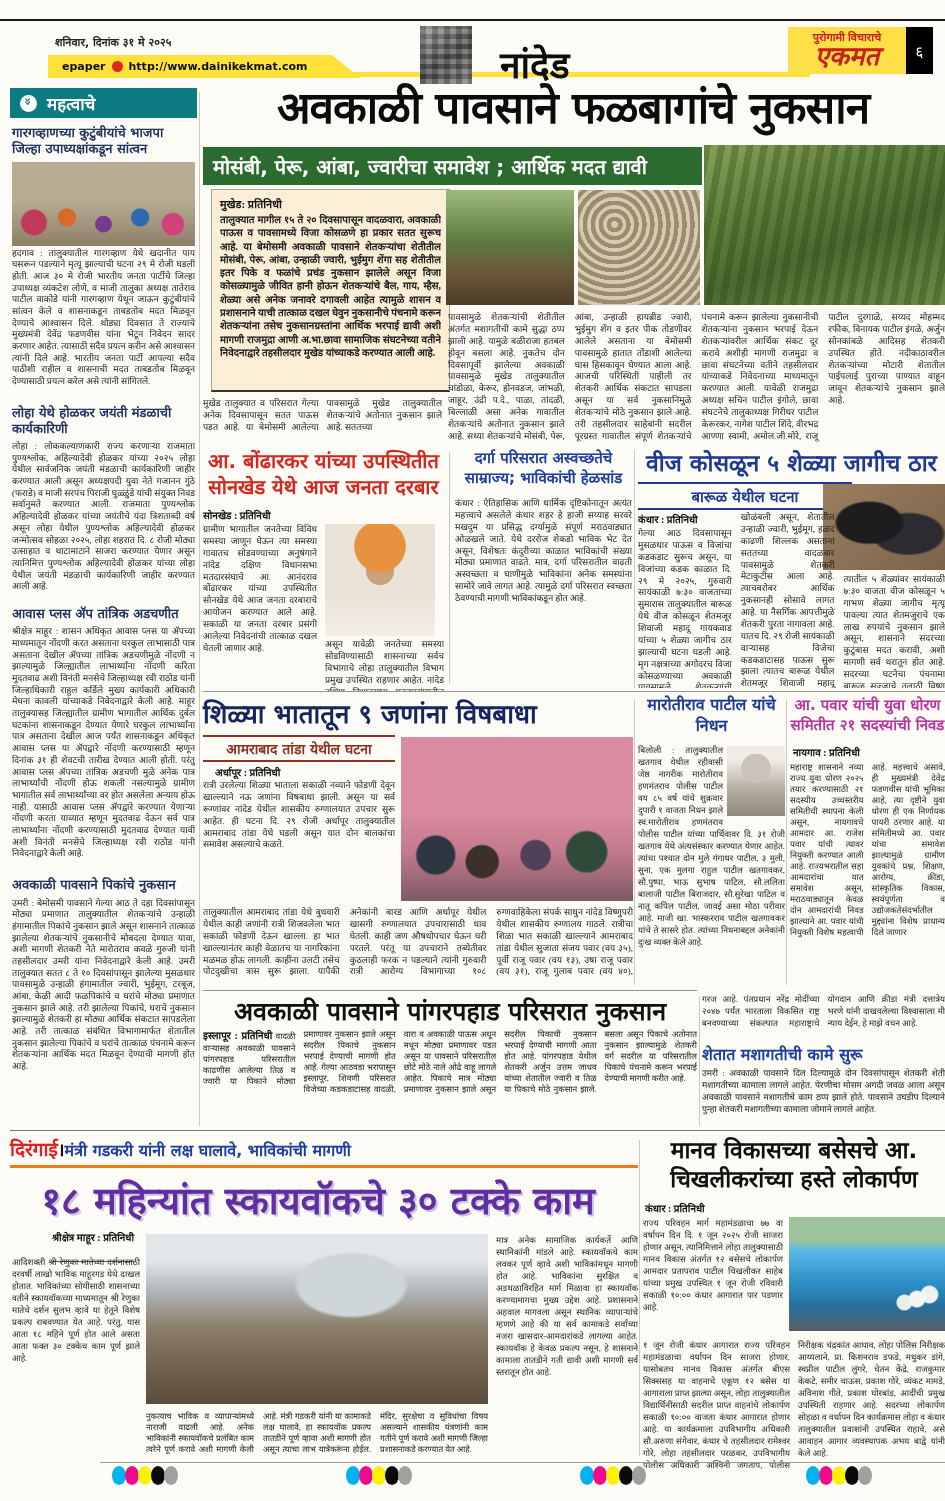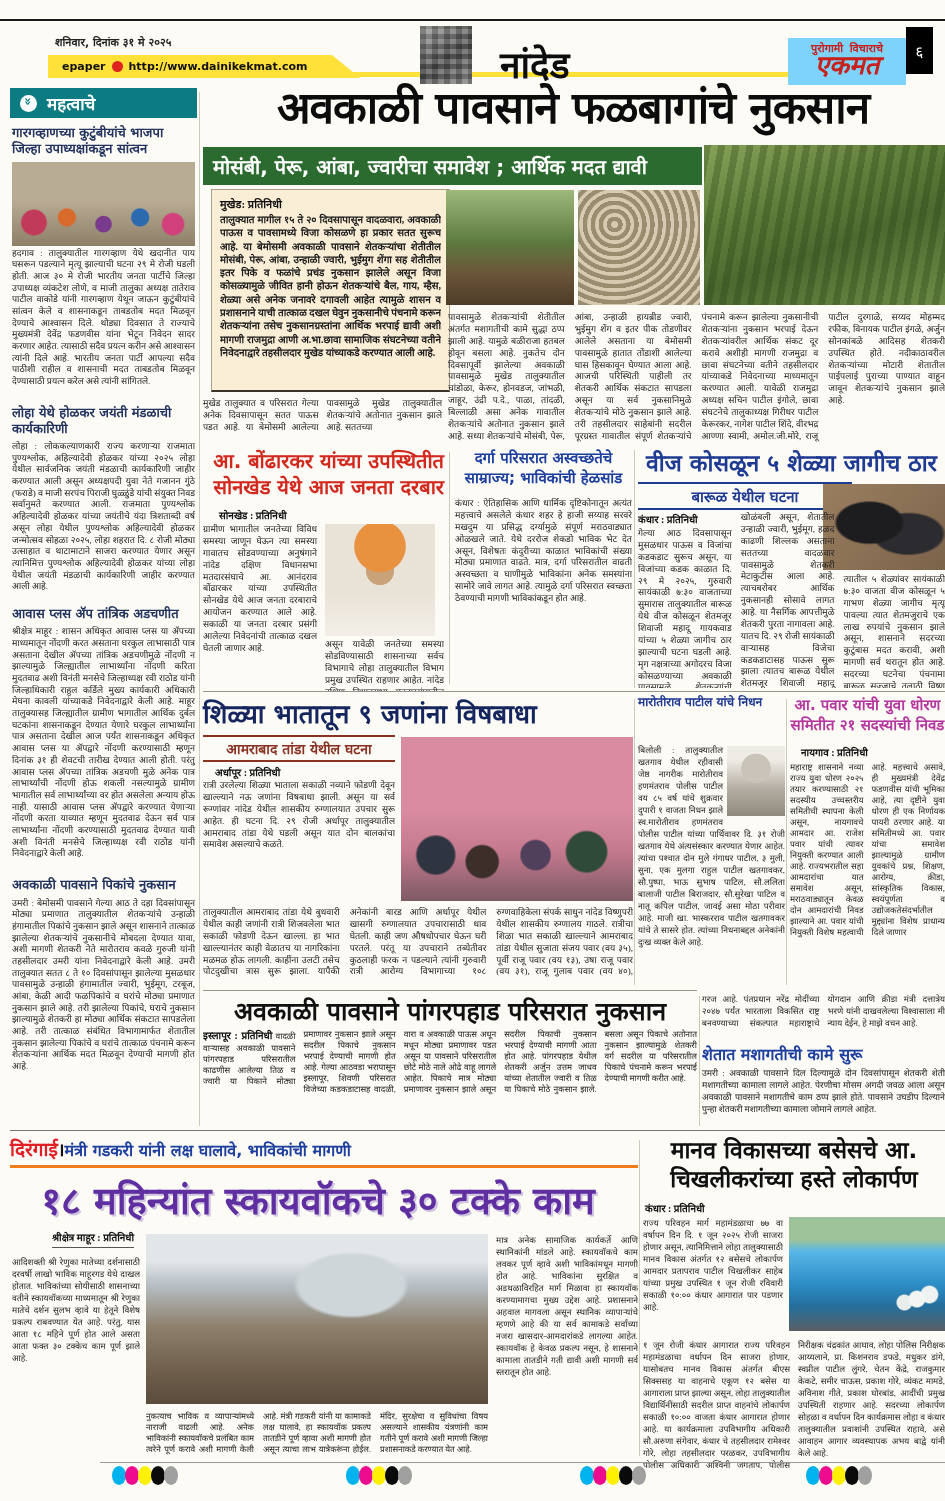--- a/index.html
+++ b/index.html
@@ -19,22 +19,22 @@
     padding-left:14px;clip-path:polygon(0 0,284px 0,312px 100%,0 100%);font-family:"DejaVu Sans",sans-serif}
   #mh-epaper{font-size:11px;font-weight:bold;color:#111}
   #mh-eicon{width:11px;height:11px;border-radius:50%;background:#e0251f;display:inline-block}
   #mh-url{font-size:11px;font-weight:bold;color:#111;text-decoration:none}
   #mh-yline{left:350px;top:72px;width:460px;height:5px;background:#ffe13a}
   #mh-logo{left:420px;top:26px;width:52px;height:58px;background:
     repeating-linear-gradient(90deg,rgba(0,0,0,.25) 0 6px,transparent 6px 12px),
     repeating-linear-gradient(0deg,rgba(255,255,255,.25) 0 5px,transparent 5px 10px),
     linear-gradient(145deg,#9a9a9a,#4c4c4c 55%,#7d7d7d)}
   #mh-edition{left:500px;top:38px;font-size:37px;font-weight:900;color:#0d0d0d;font-family:"DejaVu Sans",sans-serif}
-  #mh-brand{left:788px;top:38px;width:118px;height:47px;background:#7dd3fc;text-align:center;
-    font-family:Liberation Mono, monospace}
+  #mh-brand{left:788px;top:27px;width:118px;height:47px;background:#fde047;text-align:center;
+    font-family:Liberation Sans, sans-serif}
   #mh-tagline{font-size:11px;font-weight:bold;color:#c8201a;padding-top:2px}
   #mh-paper{font-size:26px;line-height:.95;font-weight:900;color:#c8201a;font-style:italic}
   #mh-page{left:906px;top:27px;width:27px;height:47px;background:#000;color:#fff;font-size:15px;
     display:flex;align-items:center;justify-content:center;font-family:"DejaVu Sans",sans-serif}
   
   #sidebar{left:10px;top:88px;width:187px;height:1030px;overflow:hidden}
   #sb-head{height:30px;background:#0d7b82;color:#fff;display:flex;align-items:center;gap:10px;padding-left:10px;
     font-family:"DejaVu Sans",sans-serif;font-size:17px;font-weight:bold}
   .sb-ico{width:17px;height:17px;border-radius:50%;background:#fff;position:relative;flex:0 0 auto}
   .sb-ico::before{content:"»";position:absolute;left:4px;top:-1px;color:#0d7b82;font-size:13px;font-weight:bold;
@@ -64,23 +64,23 @@
   #lead-dl{font-size:11px;margin-bottom:2px}
   #lead-p{font-size:10px;font-weight:bold;line-height:1.33;text-align:justify;height:168px;overflow:hidden}
   #leadcont{left:203px;top:398px;width:239px;height:46px;column-count:2;column-gap:8px}
   #ph-orchard{left:446px;top:190px;width:128px;height:115px;background:
     linear-gradient(180deg,#9fb97c 0,#5d7a40 45%,#6b5639 72%,#4e3c28 100%)}
   #ph-closeup{left:578px;top:190px;width:122px;height:115px;background:
     repeating-radial-gradient(circle at 30% 30%,#d6cbb0 0 3px,#9a8c6f 4px 8px),#8f8268}
   #leadcols{left:448px;top:312px;width:497px;height:131px;column-count:4;column-gap:10px}
   
   #artA{left:203px;top:448px;width:241px;height:240px}
-  #hlA{font-size:20px;line-height:1.3;font-weight:900;color:#d3281e;text-align:right;
+  #hlA{font-size:20px;line-height:1.3;font-weight:900;color:#d3281e;text-align:center;
     font-family:"DejaVu Sans",sans-serif;height:56px}
-  #dlA{margin:4px 0 2px 16px}
+  #dlA{margin:4px 0 2px 0}
   #rowA{display:flex;gap:8px;height:168px;overflow:hidden}
   #colA1{width:114px}
   #colA2{width:119px}
   #ph-portrait{width:110px;height:112px;margin-bottom:3px;background:
     radial-gradient(circle at 50% 20%,#e8913f 0 24%,transparent 25%),
     radial-gradient(circle at 50% 42%,#caa279 0 16%,transparent 17%),
     linear-gradient(180deg,#e9e2d6 0 60%,#f3efe8 100%)}
   #vrAB{left:449px;top:452px;height:232px}
   #artB{left:455px;top:448px;width:177px;height:240px}
   #hlB{font-size:15px;line-height:1.35;font-weight:900;color:#1d3f9f;text-align:center;
@@ -109,31 +109,31 @@
   #textD1{position:absolute;left:0;top:85px;width:192px;height:124px;overflow:hidden}
   #ph-room{position:absolute;left:198px;top:42px;width:232px;height:164px;background:
     radial-gradient(circle at 15% 72%,#2e3440 0 8%,transparent 9%),
     radial-gradient(circle at 35% 76%,#3c2f2a 0 8%,transparent 9%),
     radial-gradient(circle at 58% 72%,#50405c 0 8%,transparent 9%),
     radial-gradient(circle at 80% 70%,#2f4a38 0 9%,transparent 10%),
     linear-gradient(180deg,#d98ca0 0 45%,#c4798e 70%,#7d5a64 100%)}
   #bottomD{position:absolute;left:0;top:212px;width:430px;height:80px;column-count:3;column-gap:10px;overflow:hidden}
   #vrDE{left:634px;top:699px;height:286px}
   #artE{left:638px;top:695px;width:147px;height:294px}
-  #hlE{font-size:12px;line-height:1.3;font-weight:900;color:#1f3a93;text-align:left;
+  #hlE{font-size:16px;line-height:1.3;font-weight:900;color:#1f3a93;text-align:center;
     font-family:"DejaVu Sans",sans-serif;height:46px}
   #ph-obit{float:right;width:58px;height:70px;margin:2px 0 3px 4px;background:
     radial-gradient(circle at 50% 32%,#cac3b9 0 26%,transparent 27%),
     linear-gradient(180deg,#efece6 0 20%,#b6afa4 60%,#8f887c 100%)}
   #bodyE{height:244px;overflow:hidden;margin-top:3px;font-size:8.6px}
   #vrEF{left:786px;top:699px;height:286px}
   #artF{left:790px;top:695px;width:155px;height:294px}
   #hlF{font-size:15px;line-height:1.35;font-weight:900;color:#b5369e;text-align:center;
     font-family:"DejaVu Sans",sans-serif;height:48px}
-  #dlF{margin:2px 11px}
+  #dlF{margin:2px 3px}
   #bodyF{column-count:2;column-gap:8px;height:228px;overflow:hidden;font-size:8.5px}
   
   #hr990{left:203px;top:990px;width:494px;height:1px}
   #artG{left:203px;top:993px;width:494px;height:135px}
   #hlG{font-size:25px;font-weight:900;color:#111;text-align:center;font-family:"DejaVu Sans",sans-serif;height:32px}
   #bodyG{column-count:5;column-gap:8px;height:98px;overflow:hidden;font-size:8.4px;margin-top:3px}
   #vrGH{left:699px;top:996px;height:130px}
   #fcont{left:702px;top:993px;width:243px;height:48px;column-count:2;column-gap:8px;overflow:hidden;font-size:8.6px}
   #artH{left:702px;top:1043px;width:243px;height:86px}
   #hlH{font-size:16px;font-weight:900;color:#1d3f9f;font-family:"DejaVu Sans",sans-serif}
@@ -141,21 +141,21 @@
   
   #hrBottom{left:10px;top:1130px;width:935px;height:1px;background:#777}
   #blkL{left:10px;top:1136px;width:628px;height:324px}
   #kicker{display:flex;align-items:baseline;gap:0;font-family:"DejaVu Sans",sans-serif}
   #kick-red{font-size:19px;font-weight:900;color:#e21f26}
   #kick-sep{font-size:18px;font-weight:900;color:#111}
   #kick-blue{font-size:16px;font-weight:900;color:#1d3f9f}
   #orangeRule{position:absolute;left:0;top:29px;width:628px;height:3px;background:#f07c1a}
   #hlSky{position:absolute;left:0;top:37px;width:616px;height:52px;text-align:center;font-size:38px;
     font-weight:900;color:#5f2ea0;font-family:"DejaVu Sans",sans-serif;text-shadow:2px 2px 0 #cfc3e0}
-  #dlSky{position:absolute;left:42px;top:94px;border-bottom:1px solid #555;padding-bottom:3px}
+  #dlSky{position:absolute;left:42px;top:94px;border-bottom:1px solid #555;padding-bottom:17px}
   #colSkyL{position:absolute;left:2px;top:120px;width:128px;height:202px;overflow:hidden;font-size:8.6px}
   #ph-construction{position:absolute;left:136px;top:98px;width:342px;height:170px;background:
     radial-gradient(ellipse at 60% 30%,#cfd6da 0 18%,transparent 20%),
     linear-gradient(180deg,#e2e6e9 0 16%,#b7bfc4 30%,#8c7f6b 55%,#6f5f4c 80%,#5a4c3c 100%)}
   #colSkyR{position:absolute;left:486px;top:98px;width:142px;height:224px;overflow:hidden;font-size:8.6px}
   #bottomSky{position:absolute;left:136px;top:274px;width:342px;height:48px;column-count:3;column-gap:9px;
     overflow:hidden;font-size:8.3px}
   #vrLR{left:639px;top:1140px;height:316px}
   #blkR{left:643px;top:1136px;width:302px;height:324px}
   #hlBus{font-size:23px;line-height:1.25;font-weight:900;color:#0f0f0f;text-align:center;

